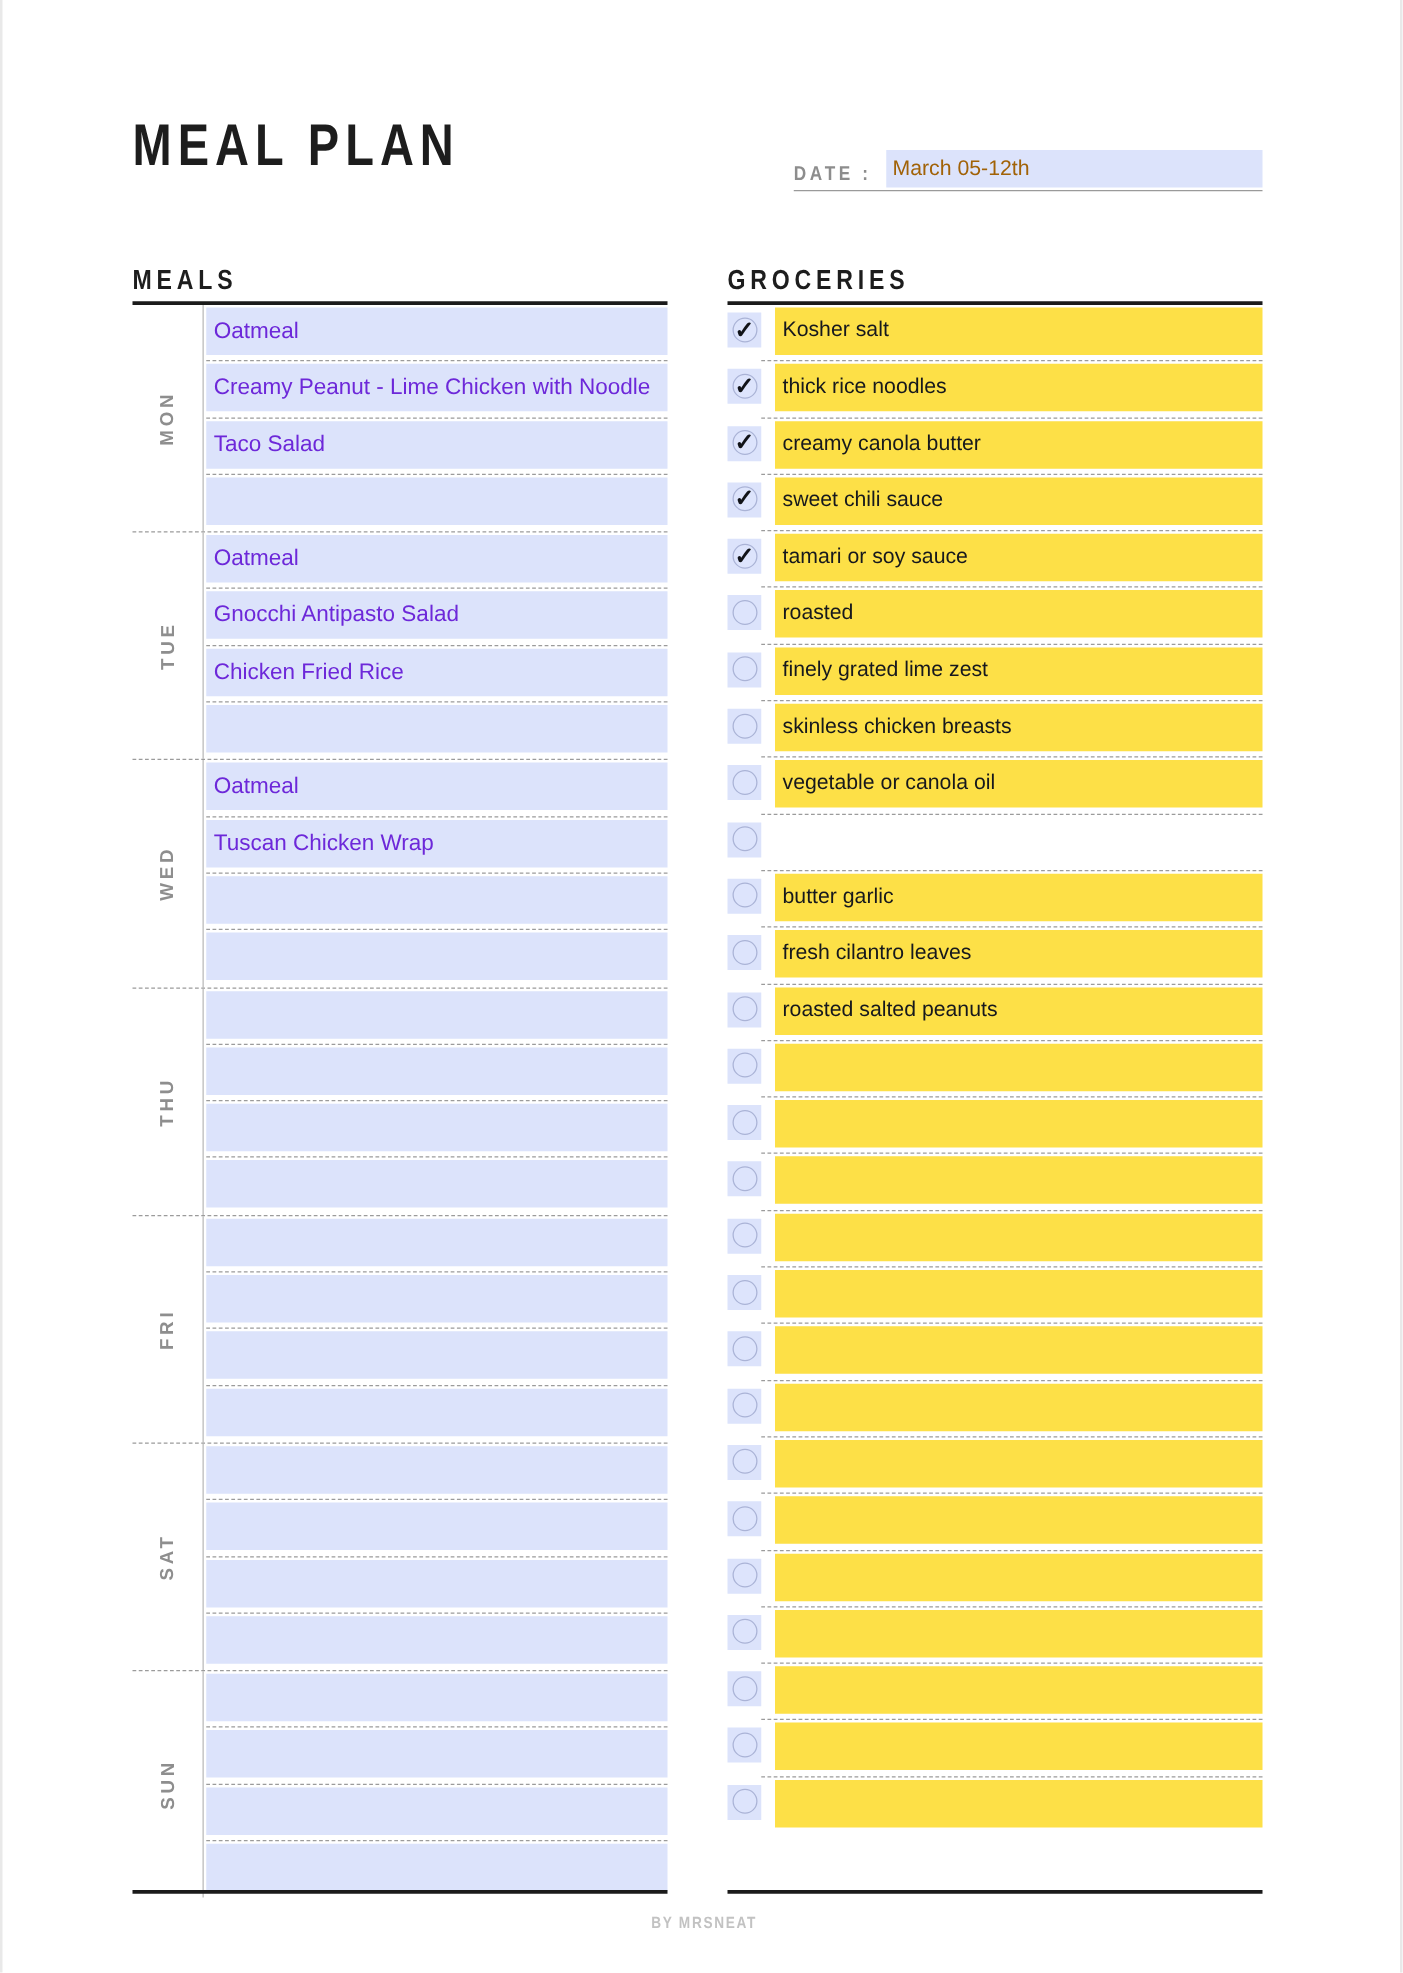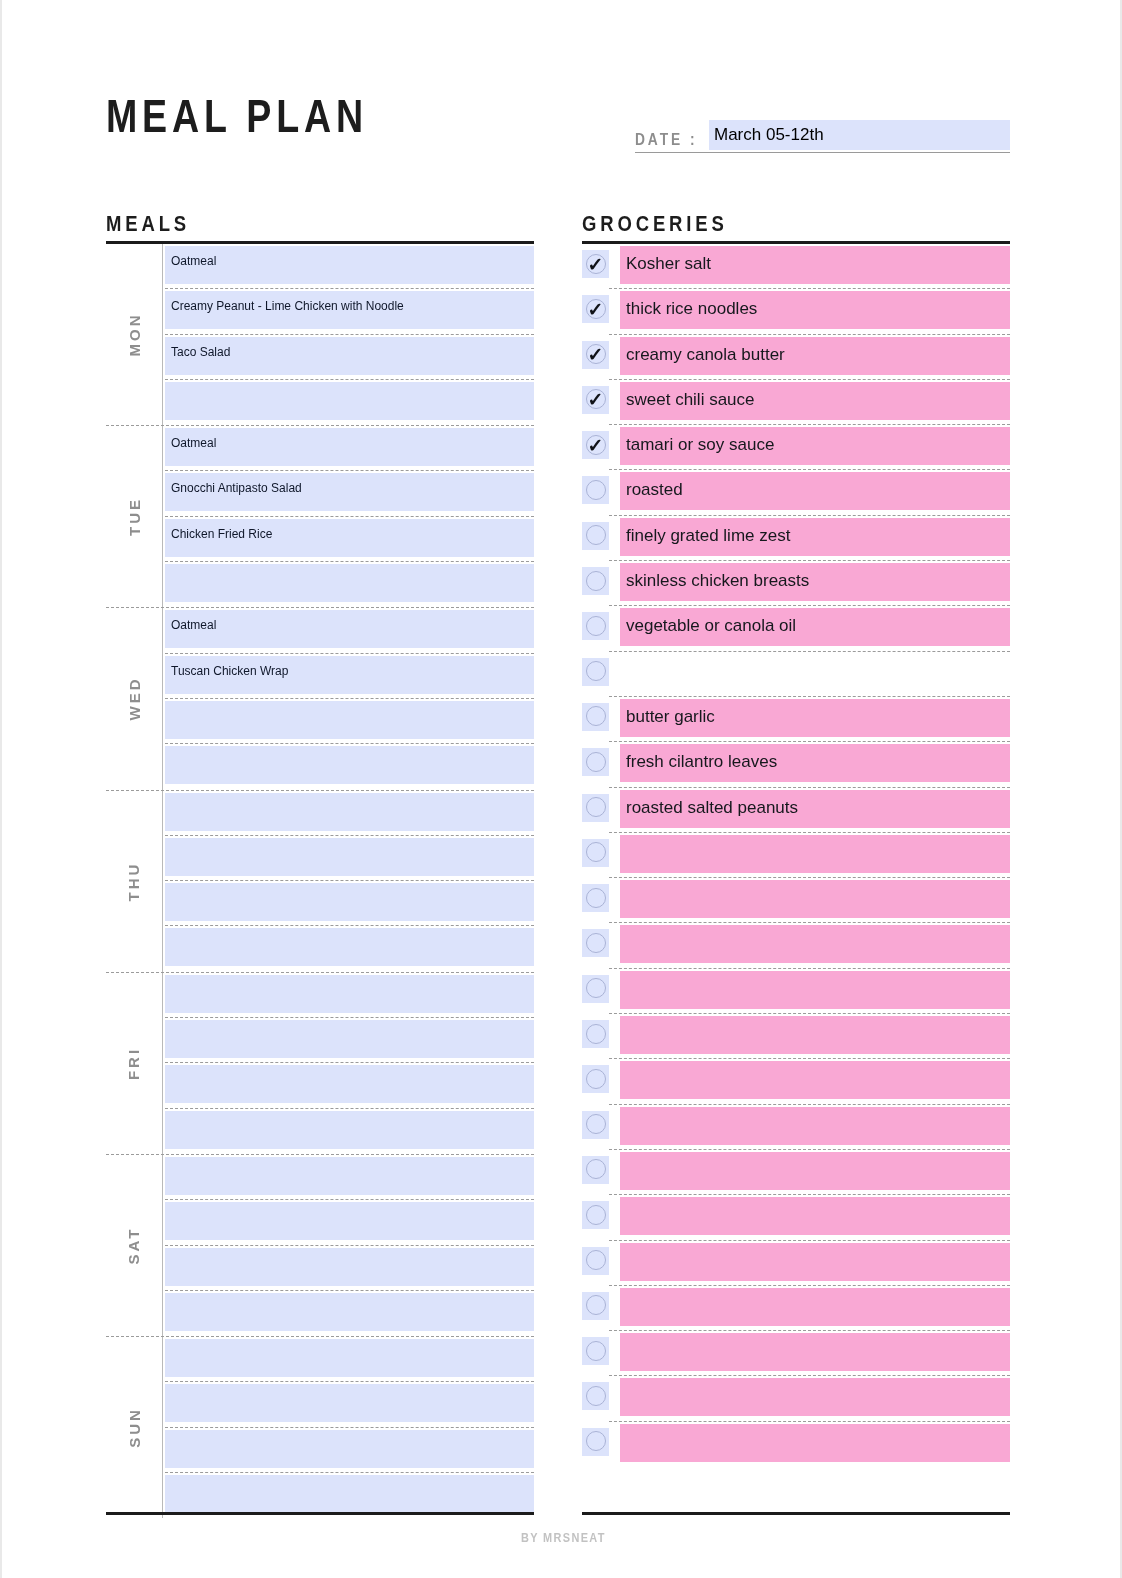--- a/index.html
+++ b/index.html
@@ -59,21 +59,21 @@
   .date-field {
     position: absolute;
     left: 74px; top: 0;
     width: 301px; height: 30px;
     background: #dce3fb;
   }
   .date-value {
     position: absolute;
     left: 5px; top: 5px;
     font-size: 17px;
-    color: #000000;
+    color: #a16207;
     white-space: nowrap;
   }
   .date-rule {
     position: absolute;
     left: 0; top: 32px;
     width: 375px; height: 1px;
     background: #9a9a9a;
   }
 
   
@@ -140,22 +140,22 @@
   .meal-row:last-child { border-bottom: none; }
   .meal-field {
     position: absolute;
     left: 0; top: 2px;
     width: 369px; height: 38px;
     background: #dce3fb;
   }
   .meal-text {
     position: absolute;
     left: 6px; top: 8px;
-    font-size: 12px;
-    color: #0f172a;
+    font-size: 18px;
+    color: #6d28d9;
     white-space: nowrap;
   }
 
   
   .groceries {
     position: absolute;
     left: 580px; top: 244px;
     width: 428px;
   }
   .gro-row {
@@ -191,21 +191,21 @@
     justify-content: center;
     font-size: 19px;
     font-weight: 700;
     color: #111318;
     line-height: 1;
   }
   .gro-field {
     position: absolute;
     left: 38px; top: 2px;
     width: 390px; height: 38px;
-    background: #f9a8d4;
+    background: #fde047;
   }
   .gro-text {
     position: absolute;
     left: 6px; top: 8px;
     font-size: 17px;
     color: #16181d;
     white-space: nowrap;
   }
 
   

